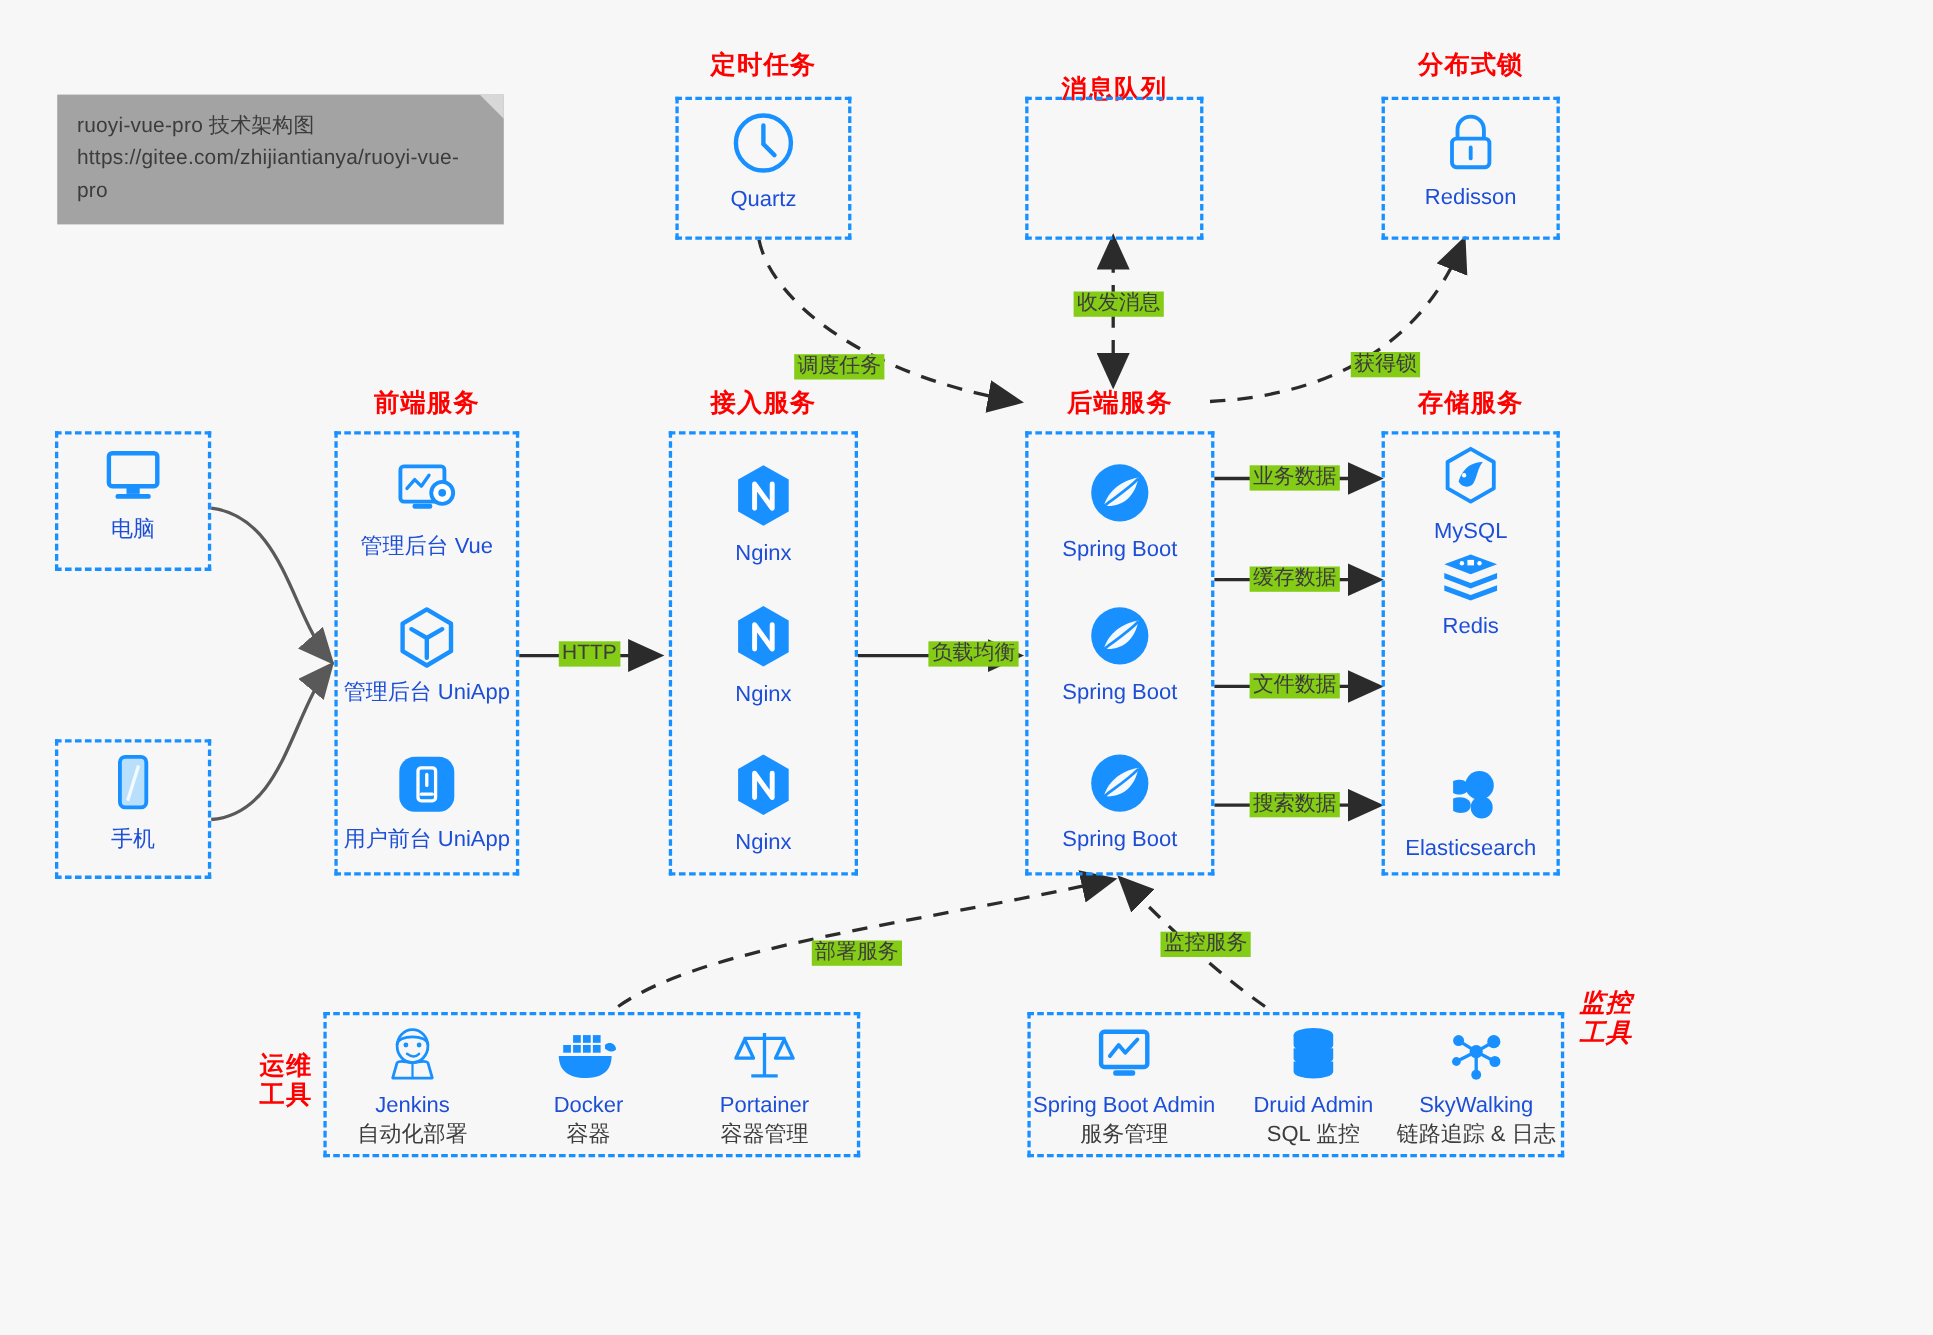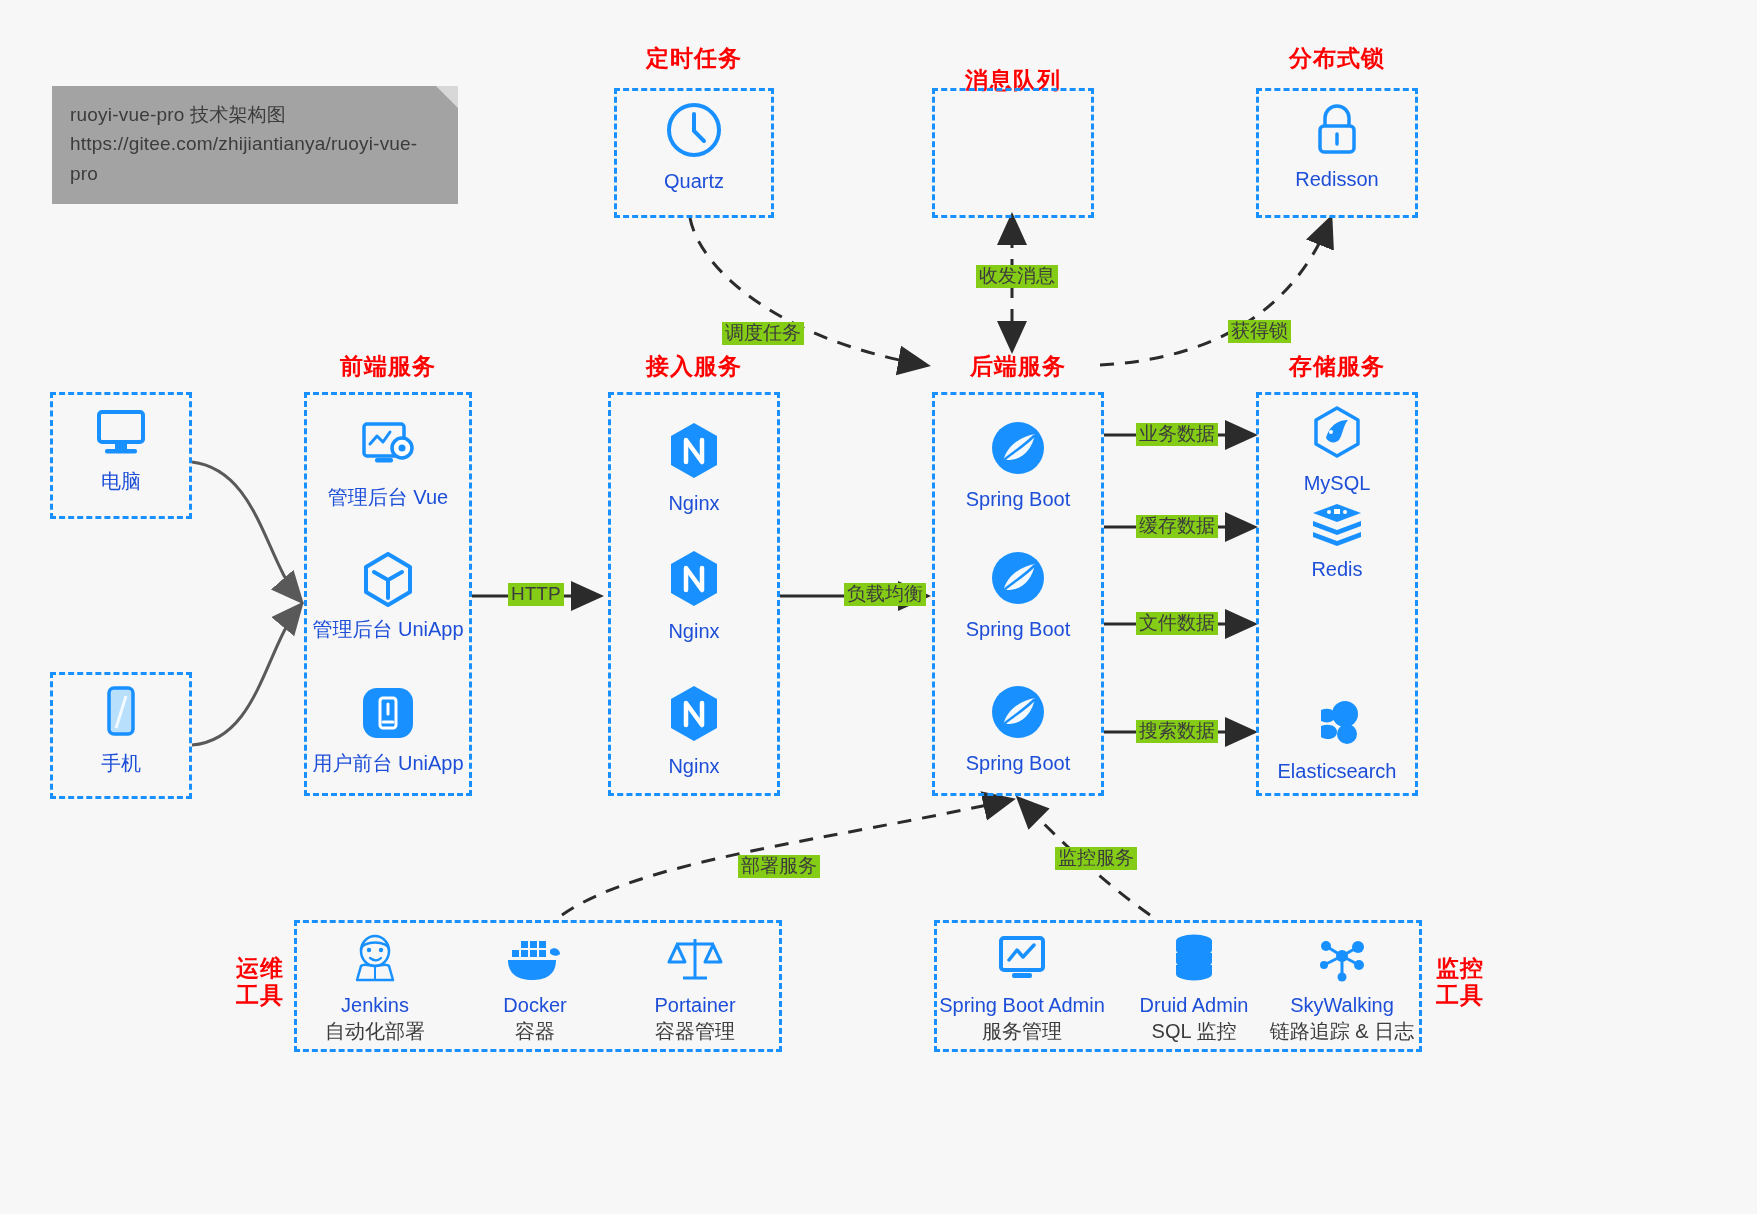--- a/index.html
+++ b/index.html
@@ -417,21 +417,21 @@
         <line x1="17" y1="46" x2="41" y2="46" stroke="#1890ff" stroke-width="3"></line>
         <path d="M3 30 L11 13 L19 30 Z" fill="none" stroke="#1890ff" stroke-width="3" stroke-linejoin="round"></path>
         <path d="M39 30 L47 13 L55 30 Z" fill="none" stroke="#1890ff" stroke-width="3" stroke-linejoin="round"></path>
       </svg>
     </span>
     <span class="cap">Portainer</span>
     <span class="cap2">容器管理</span>
   </div>
 
   <div class="abs dbox" style="left:934px; top:920px; width:488px; height:132px;"></div>
-  <div class="abs gtitle stack" style="left:1428px; top:955px; width:64px;">
+  <div class="abs gtitle stack" style="left:1428px; top:898px; width:64px;font-style:italic;">
     <div>监控</div>
     <div>工具</div>
   </div>
 
   <div class="abs node" style="left:938px; top:932px; width:168px;">
     <span class="ico">
       <svg width="56" height="52" viewBox="0 0 56 52">
         <rect x="7" y="6" width="42" height="32" rx="3" fill="none" stroke="#1890ff" stroke-width="4"></rect>
         <path d="M15 28 L23 18 L29 25 L40 13" fill="none" stroke="#1890ff" stroke-width="3.5" stroke-linecap="round" stroke-linejoin="round"></path>
         <rect x="18" y="41" width="20" height="5" rx="2" fill="#1890ff"></rect>

